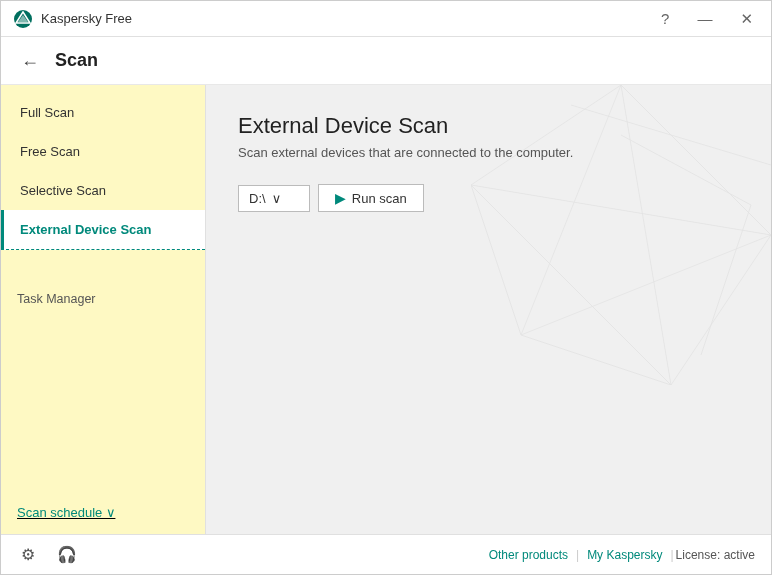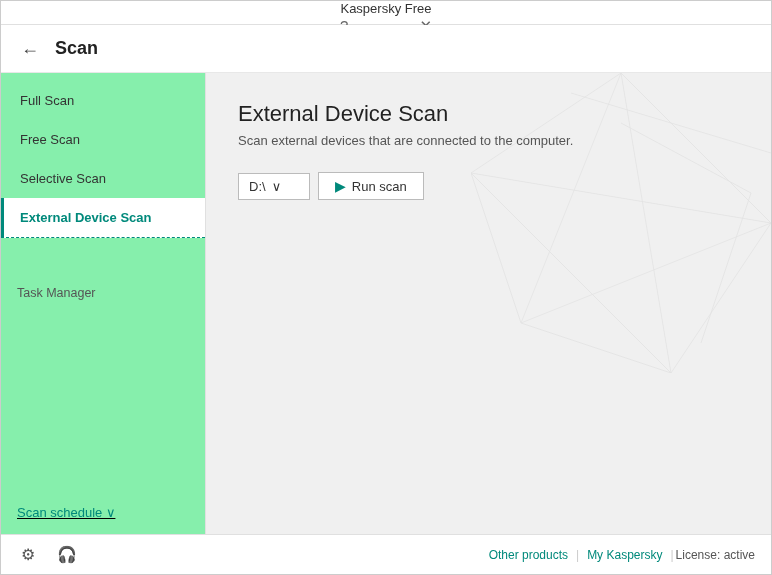--- a/index.html
+++ b/index.html
@@ -13,25 +13,24 @@
       display: flex;
       flex-direction: column;
       border: 1px solid #ccc;
     }
 
     
     .titlebar {
       display: flex;
       align-items: center;
       padding: 0 12px;
-      height: 24px;
+      height: 36px;
       background: #fff;
       border-bottom: 1px solid #e0e0e0;
       flex-shrink: 0;
-      flex-direction: column;
     }
     .titlebar-logo {
       width: 20px;
       height: 20px;
       margin-right: 8px;
     }
     .titlebar-title {
       font-size: 13px;
       color: #333;
       flex: 1;
@@ -79,21 +78,21 @@
     
     .main {
       display: flex;
       flex: 1;
       overflow: hidden;
     }
 
     
     .sidebar {
       width: 205px;
-      background: #86efac;
+      background: #fef9c3;
       border-right: 1px solid #e0e0e0;
       display: flex;
       flex-direction: column;
       flex-shrink: 0;
       padding-top: 8px;
     }
     .sidebar-nav {
       flex: 1;
     }
     .sidebar-item {

